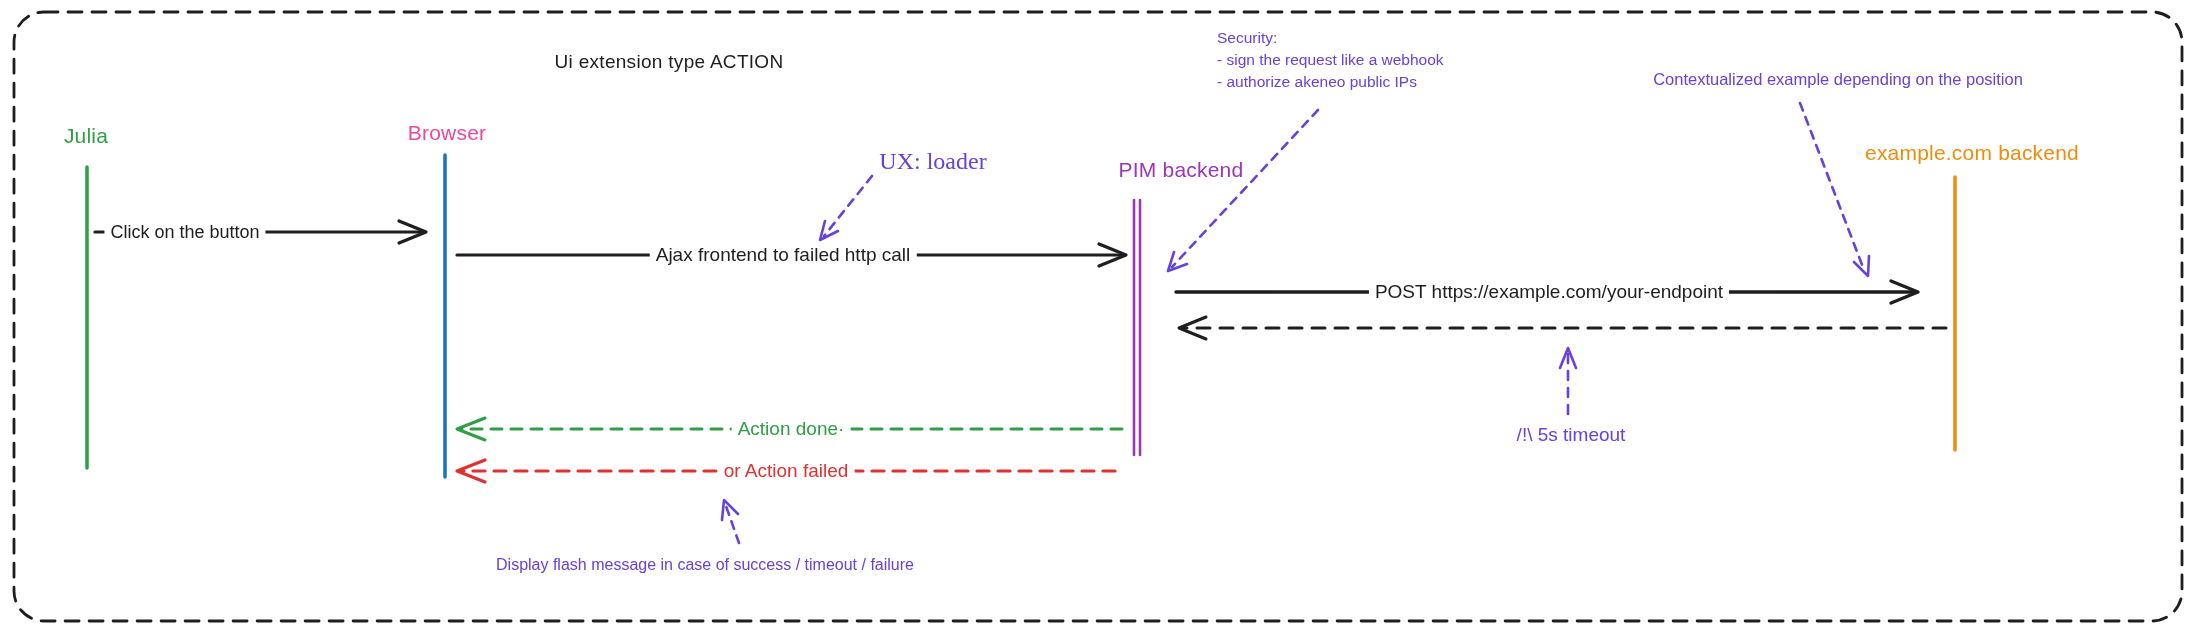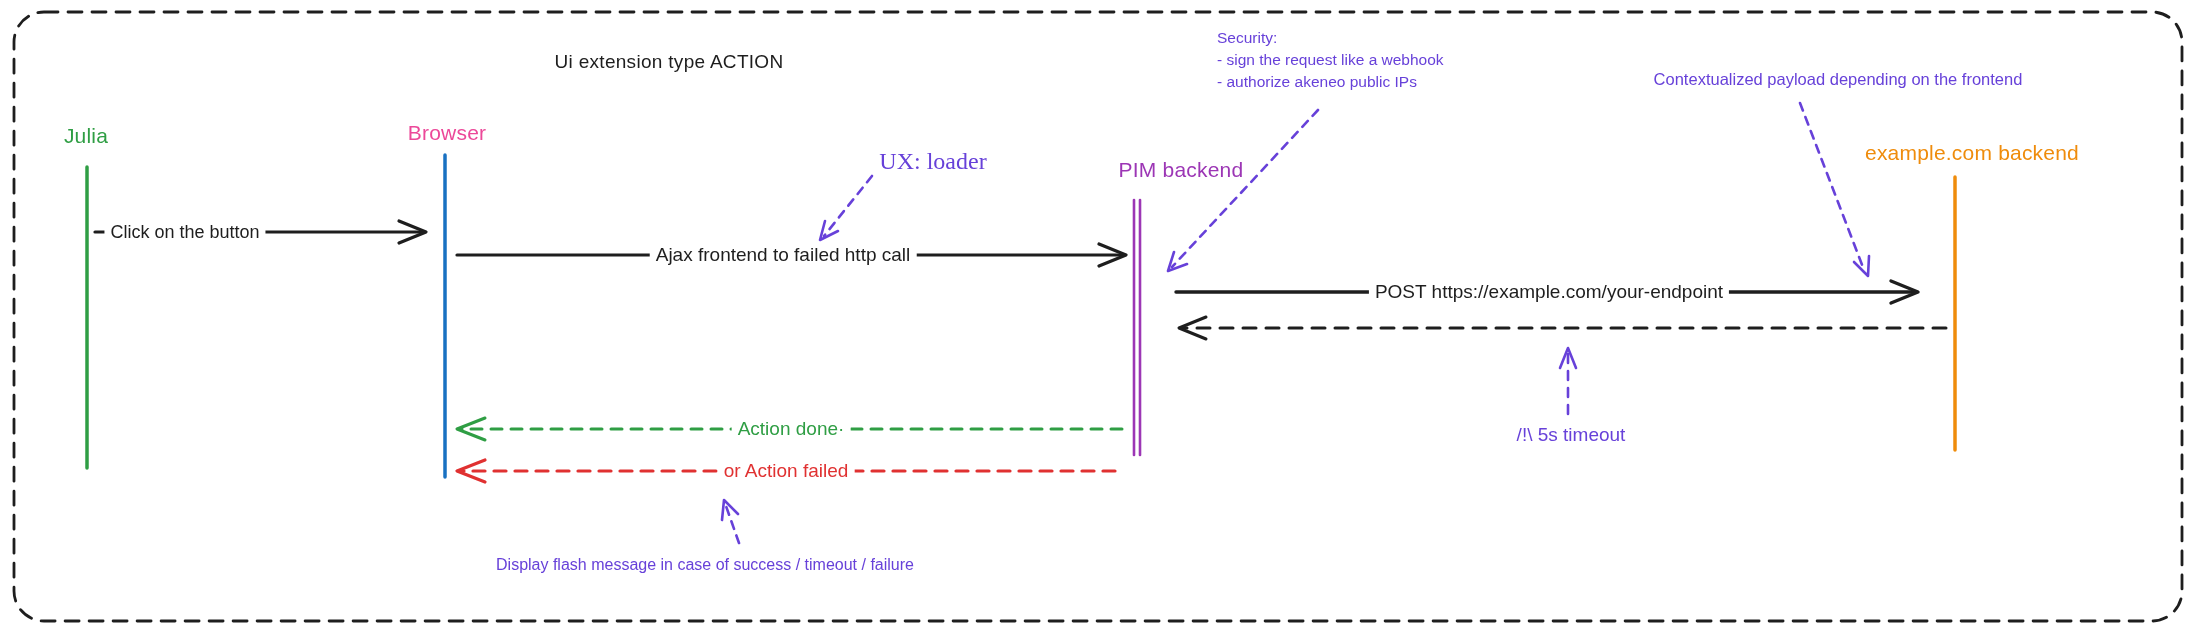--- a/index.html
+++ b/index.html
@@ -96,19 +96,19 @@
   <div class="lbl mid red f-msg" style="left:786px;top:471px;">or Action failed</div>
 
   <div class="lbl ctr violet f-note" style="left:933px;top:148px;">UX: loader</div>
 
   <div class="lbl violet f-note-sm" style="left:1217px;top:27px;">
     <div>Security:</div>
     <div>- sign the request like a webhook</div>
     <div>- authorize akeneo public IPs</div>
   </div>
 
-  <div class="lbl ctr violet f-note-ctx" style="left:1838px;top:70px;">Contextualized payload depending on the frontend</div>
+  <div class="lbl ctr violet f-note-ctx" style="left:1838px;top:70px;">Contextualized example depending on the position</div>
 
   <div class="lbl ctr violet f-note-md" style="left:1571px;top:424px;">/!\ 5s timeout</div>
 
   <div class="lbl ctr violet f-note-flash" style="left:705px;top:556px;">Display flash message in case of success / timeout / failure</div>
 
 </div>
 
 </body></html>

